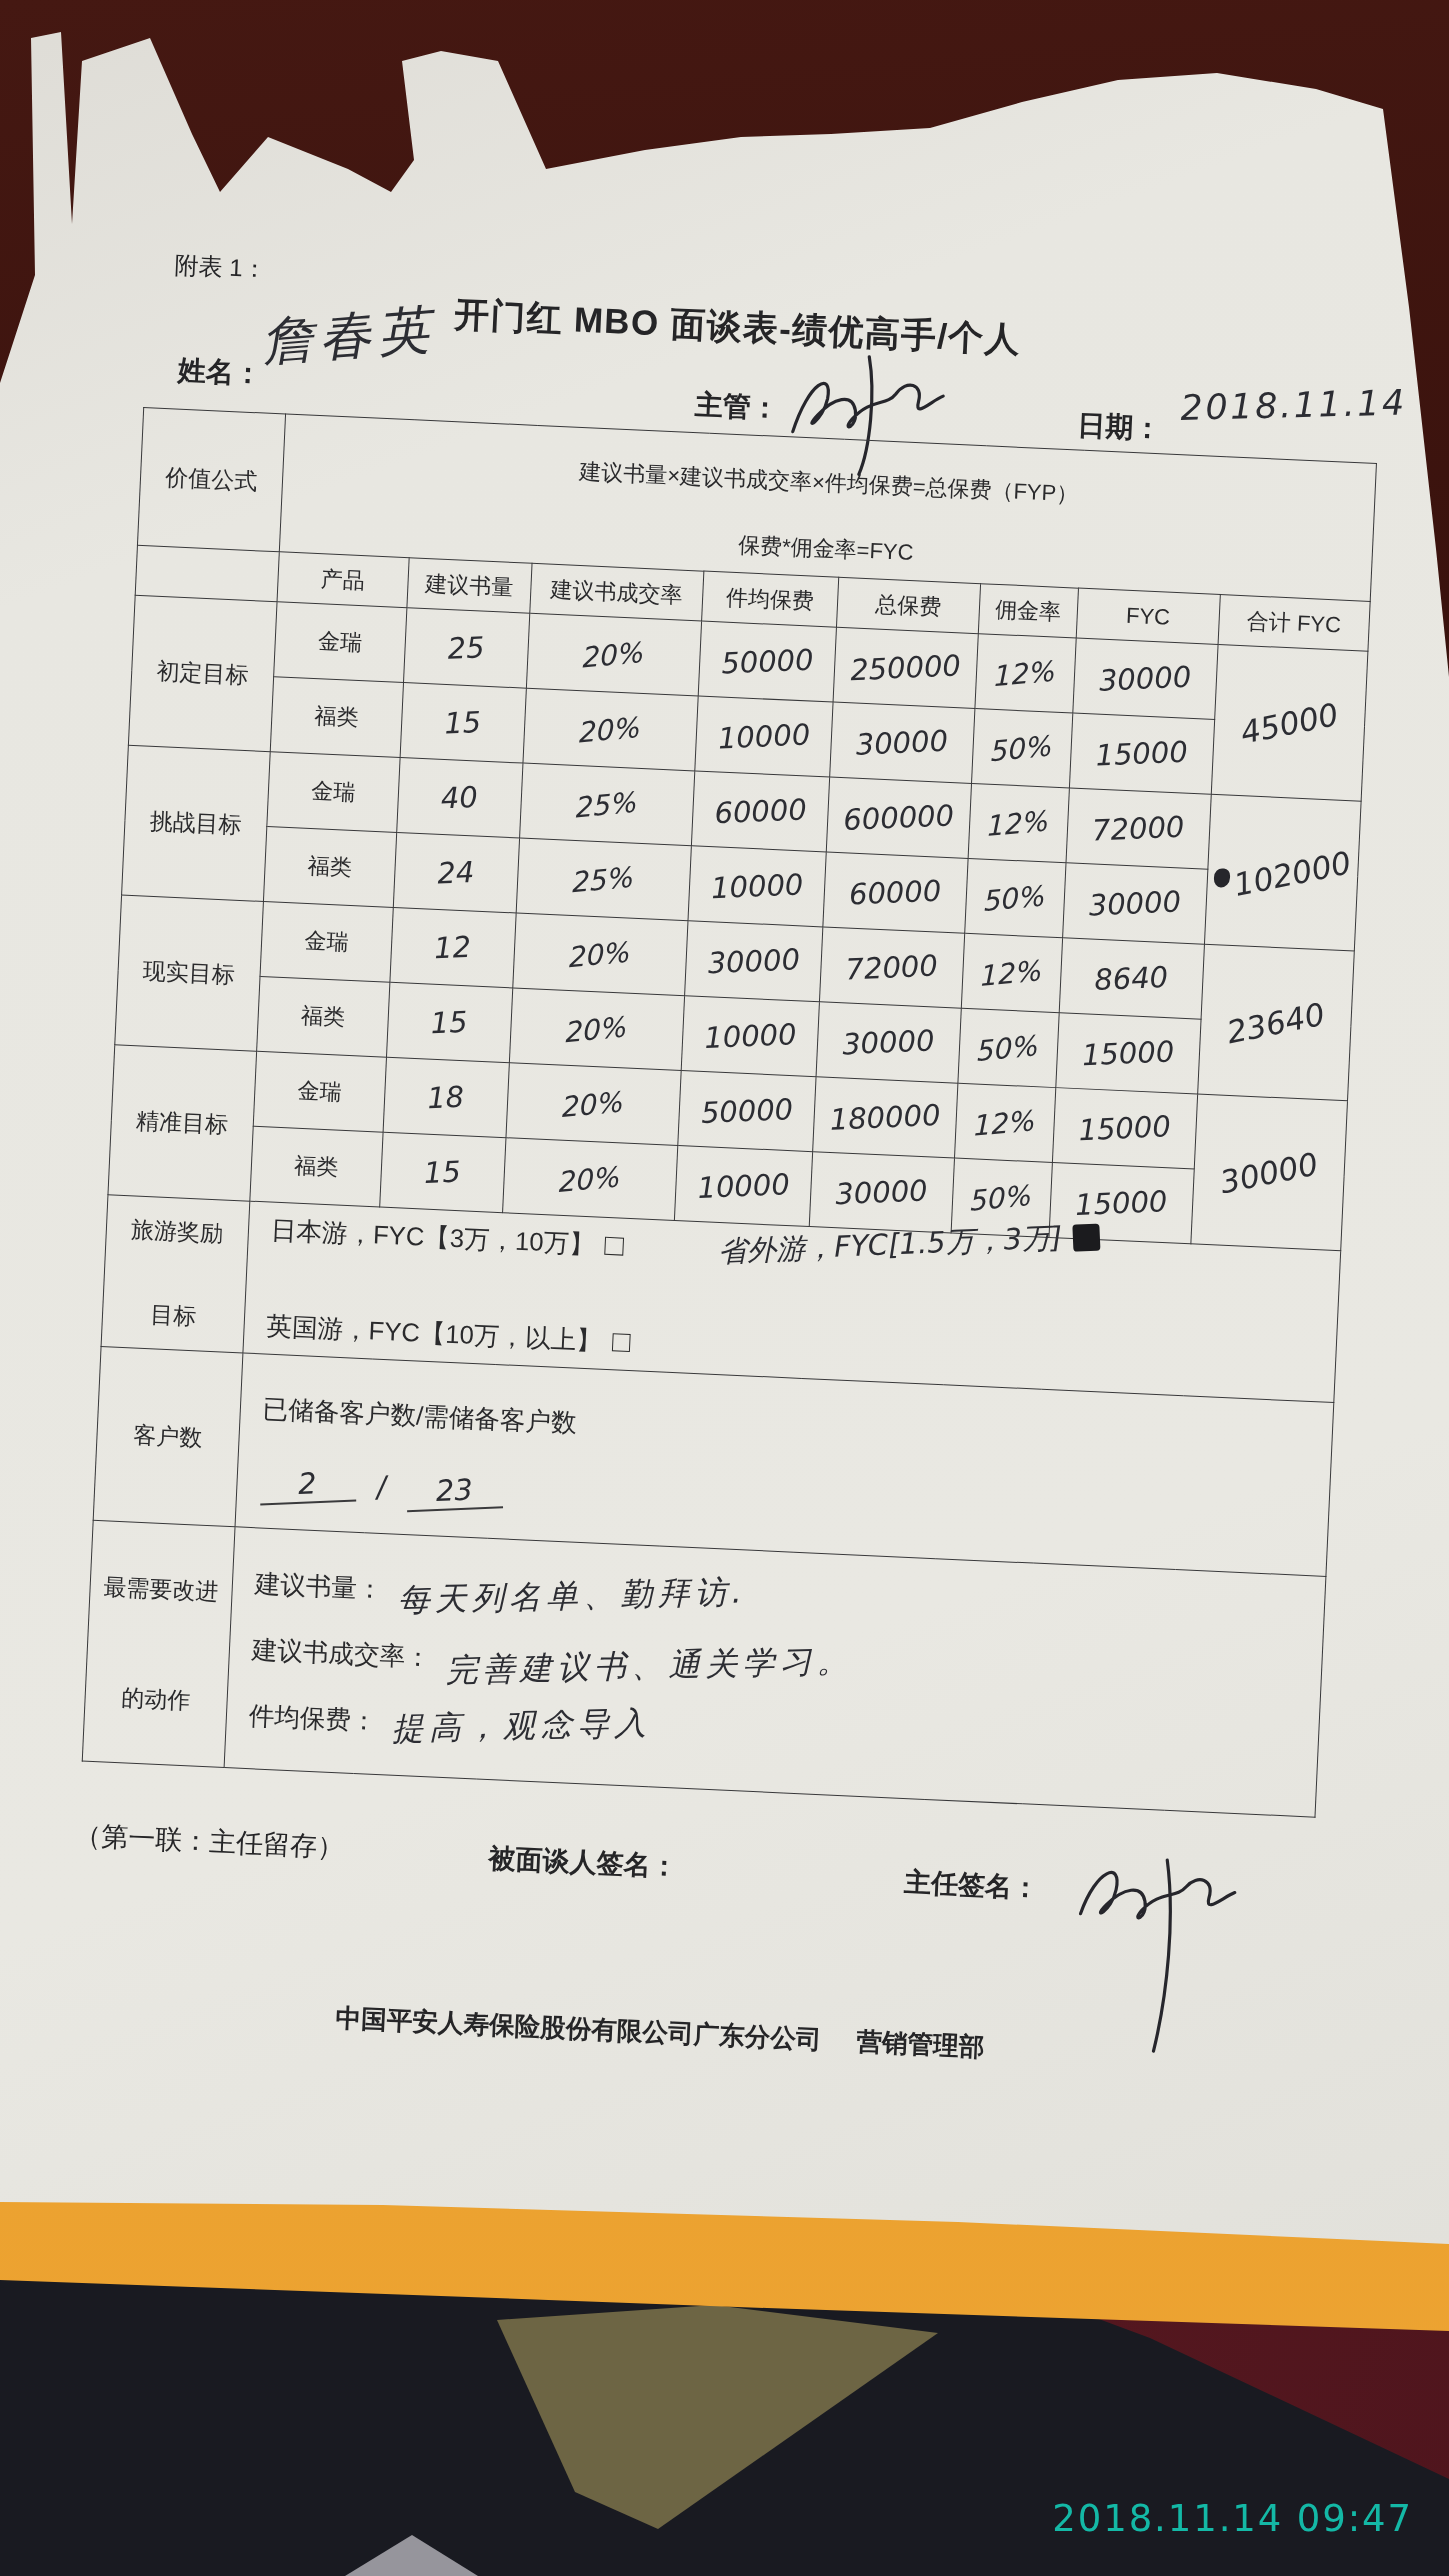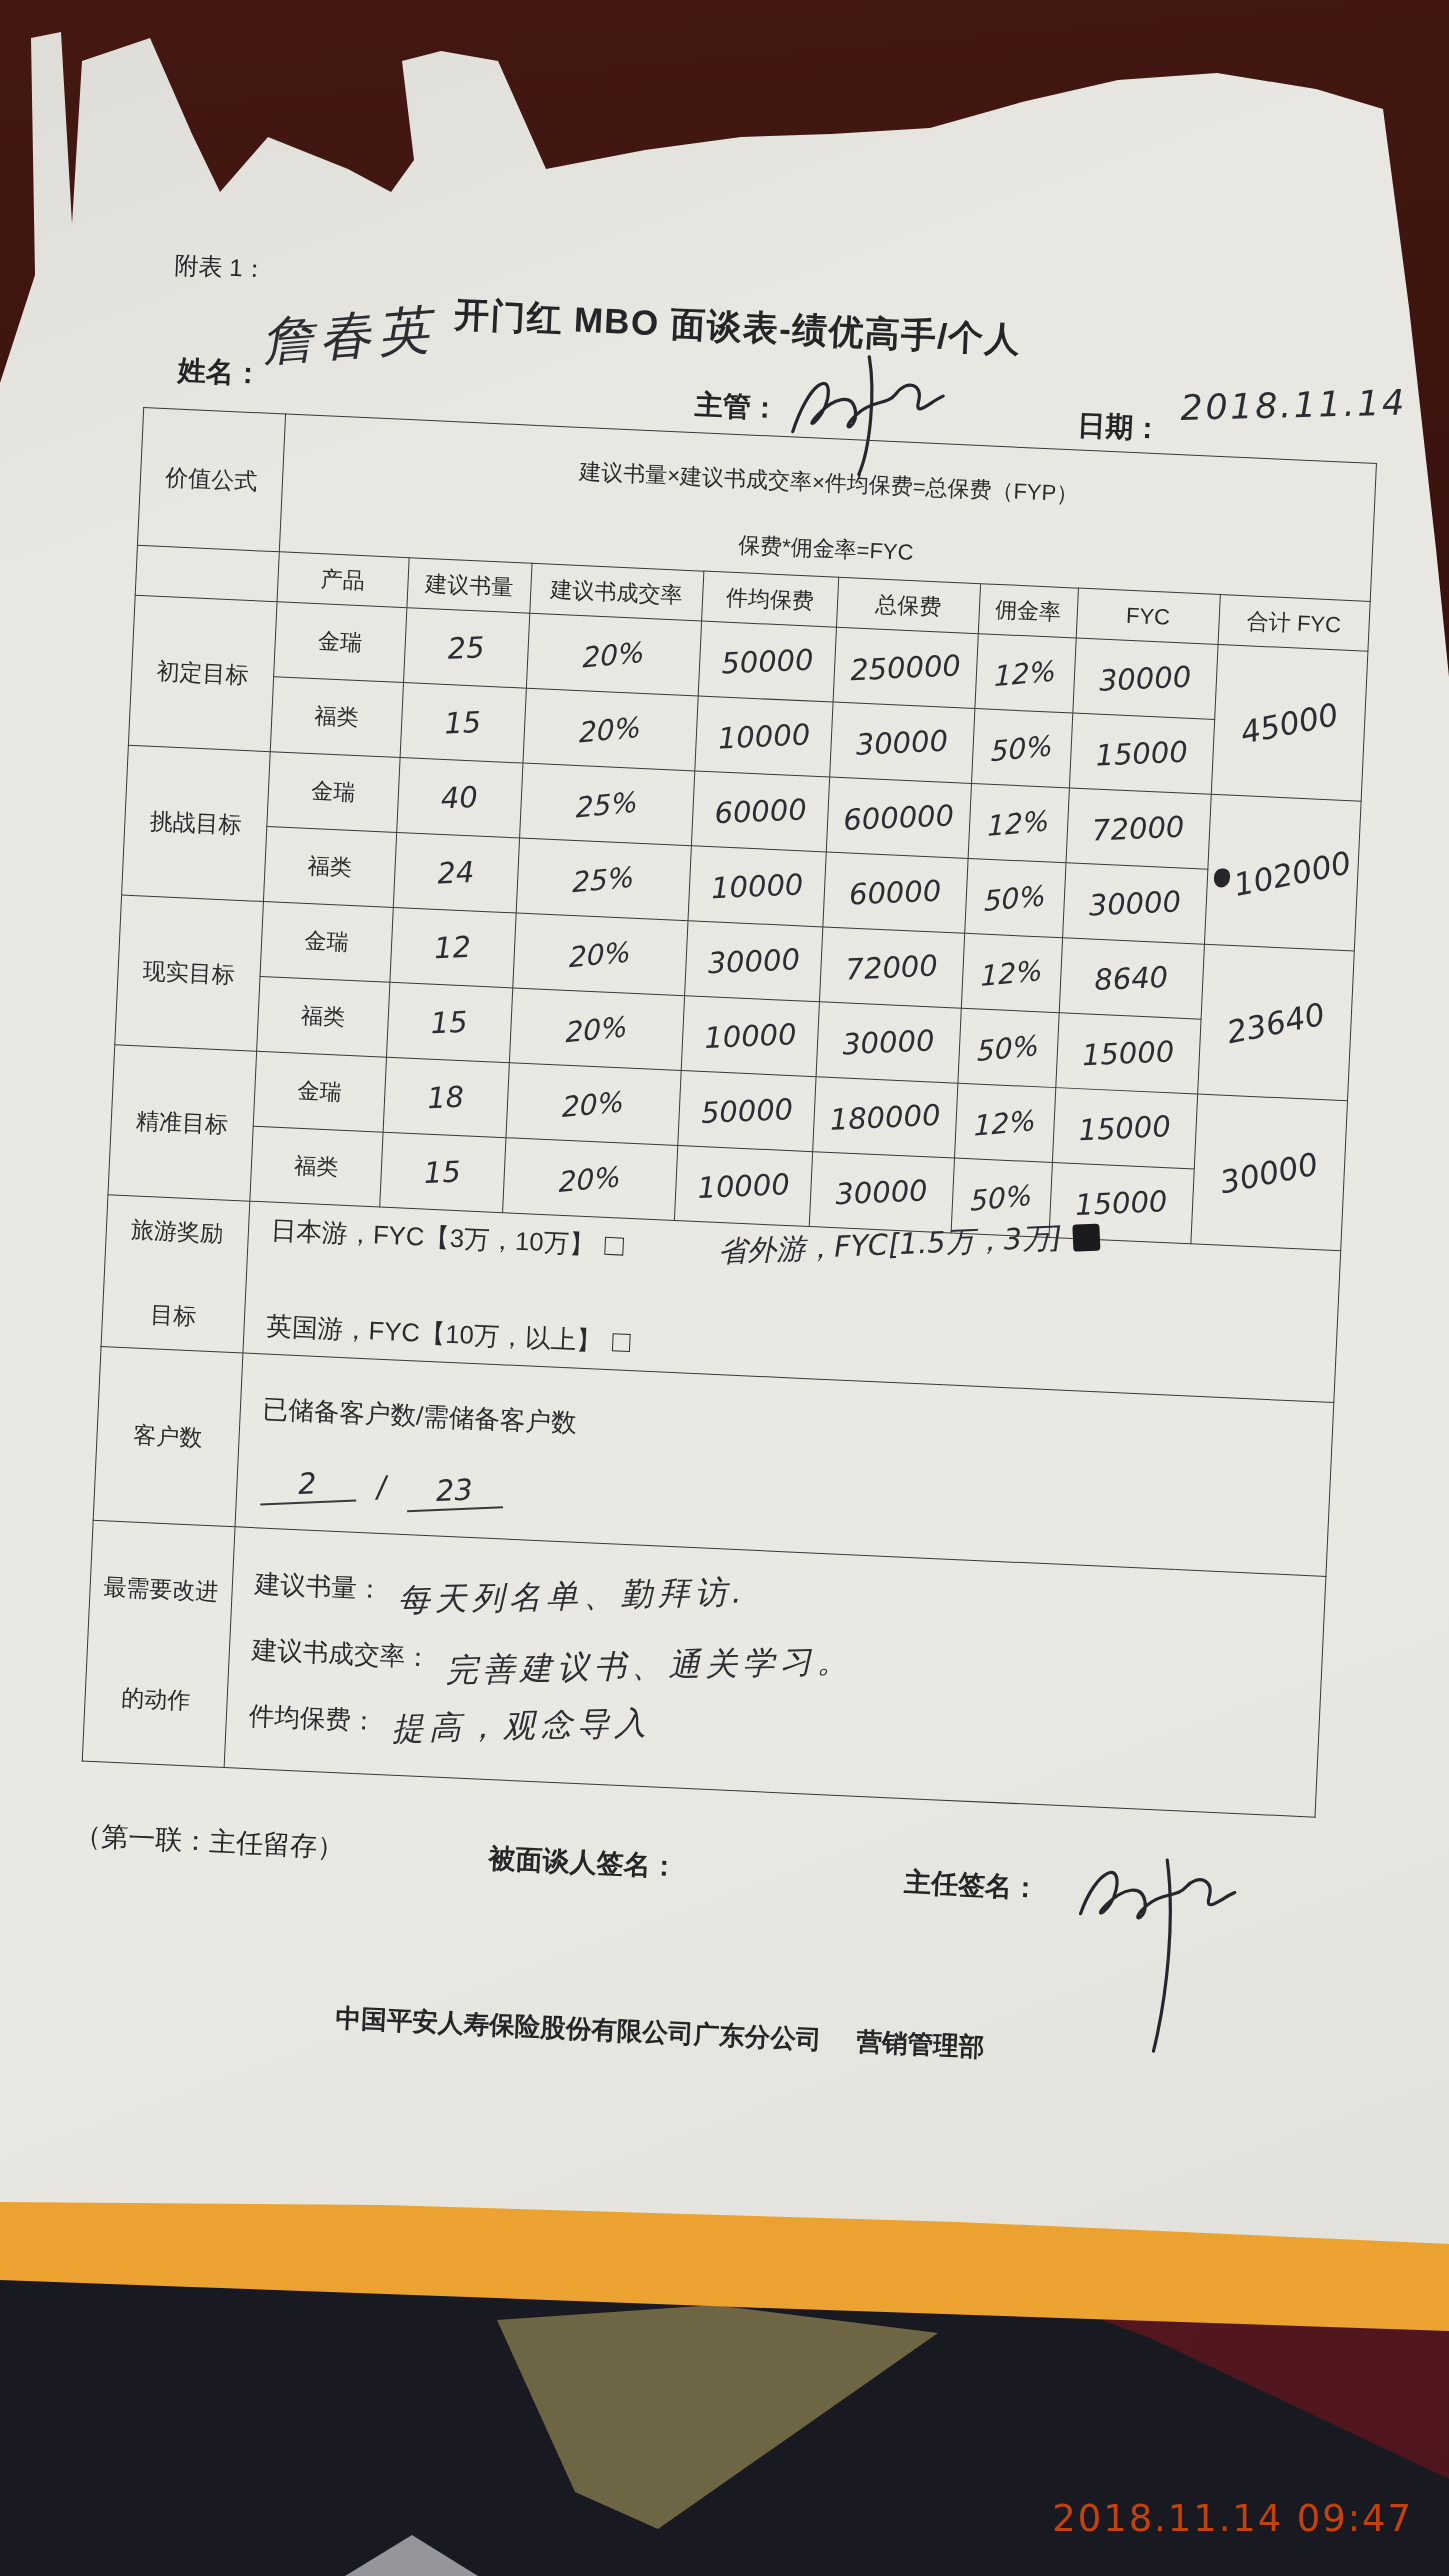--- a/index.html
+++ b/index.html
@@ -70,21 +70,21 @@
   .slash{font-size:33px;margin:0 18px;}
   .impline{font-size:25.6px;margin:22px 0;white-space:nowrap;}
   .impline .hw{font-size:32px;display:inline-block;transform:rotate(-4deg);margin-left:15.3px;letter-spacing:5.1px;}
   
   .postrow{position:absolute;top:1583px;left:0;width:1246px;font-size:27px;}
   .copy-note{position:absolute;left:0;top:0;font-size:27px;}
   .interviewee{position:absolute;left:415px;top:3.8px;font-weight:700;}
   .director{position:absolute;left:831px;top:9px;font-weight:700;}
   .company{position:absolute;top:1754px;left:0;width:1188px;text-align:center;font-size:25.6px;font-weight:600;}
   .company span{margin:0 14px;}
-  .timestamp{position:absolute;right:36px;bottom:36px;font-size:37px;color:#c2410c;
+  .timestamp{position:absolute;right:36px;bottom:36px;font-size:37px;color:#14b8a6;
              font-family:"DejaVu Sans",sans-serif;letter-spacing:1.9px;}
 </style>
 </head>
 <body>
 
 <div class="scene">
   <div class="bg-top"></div>
   <div class="bg-bottom"></div>
   <div class="tri-red"></div>
   <div class="tri-olive"></div>

